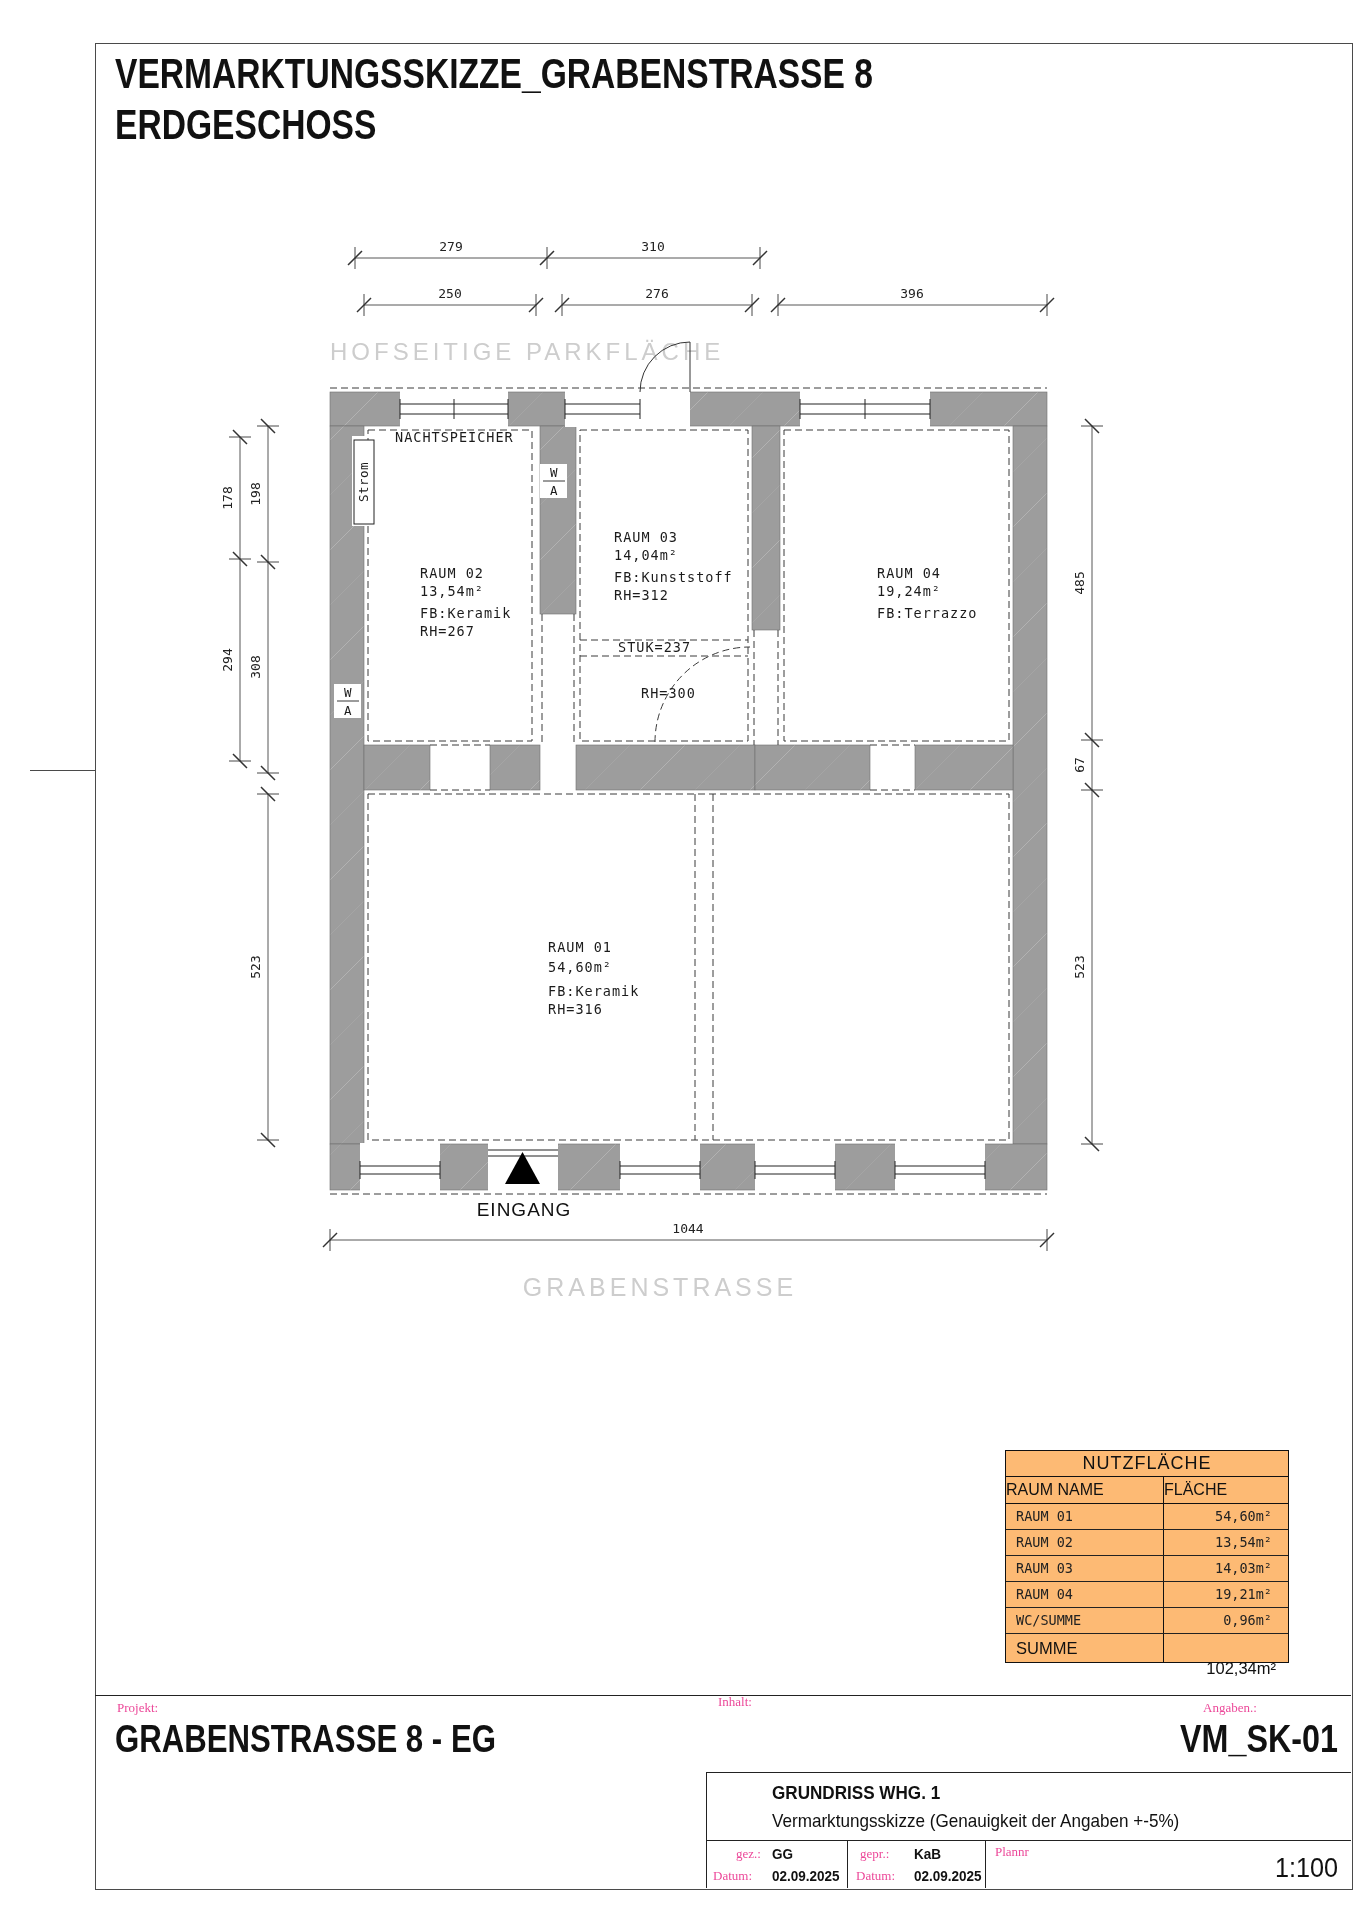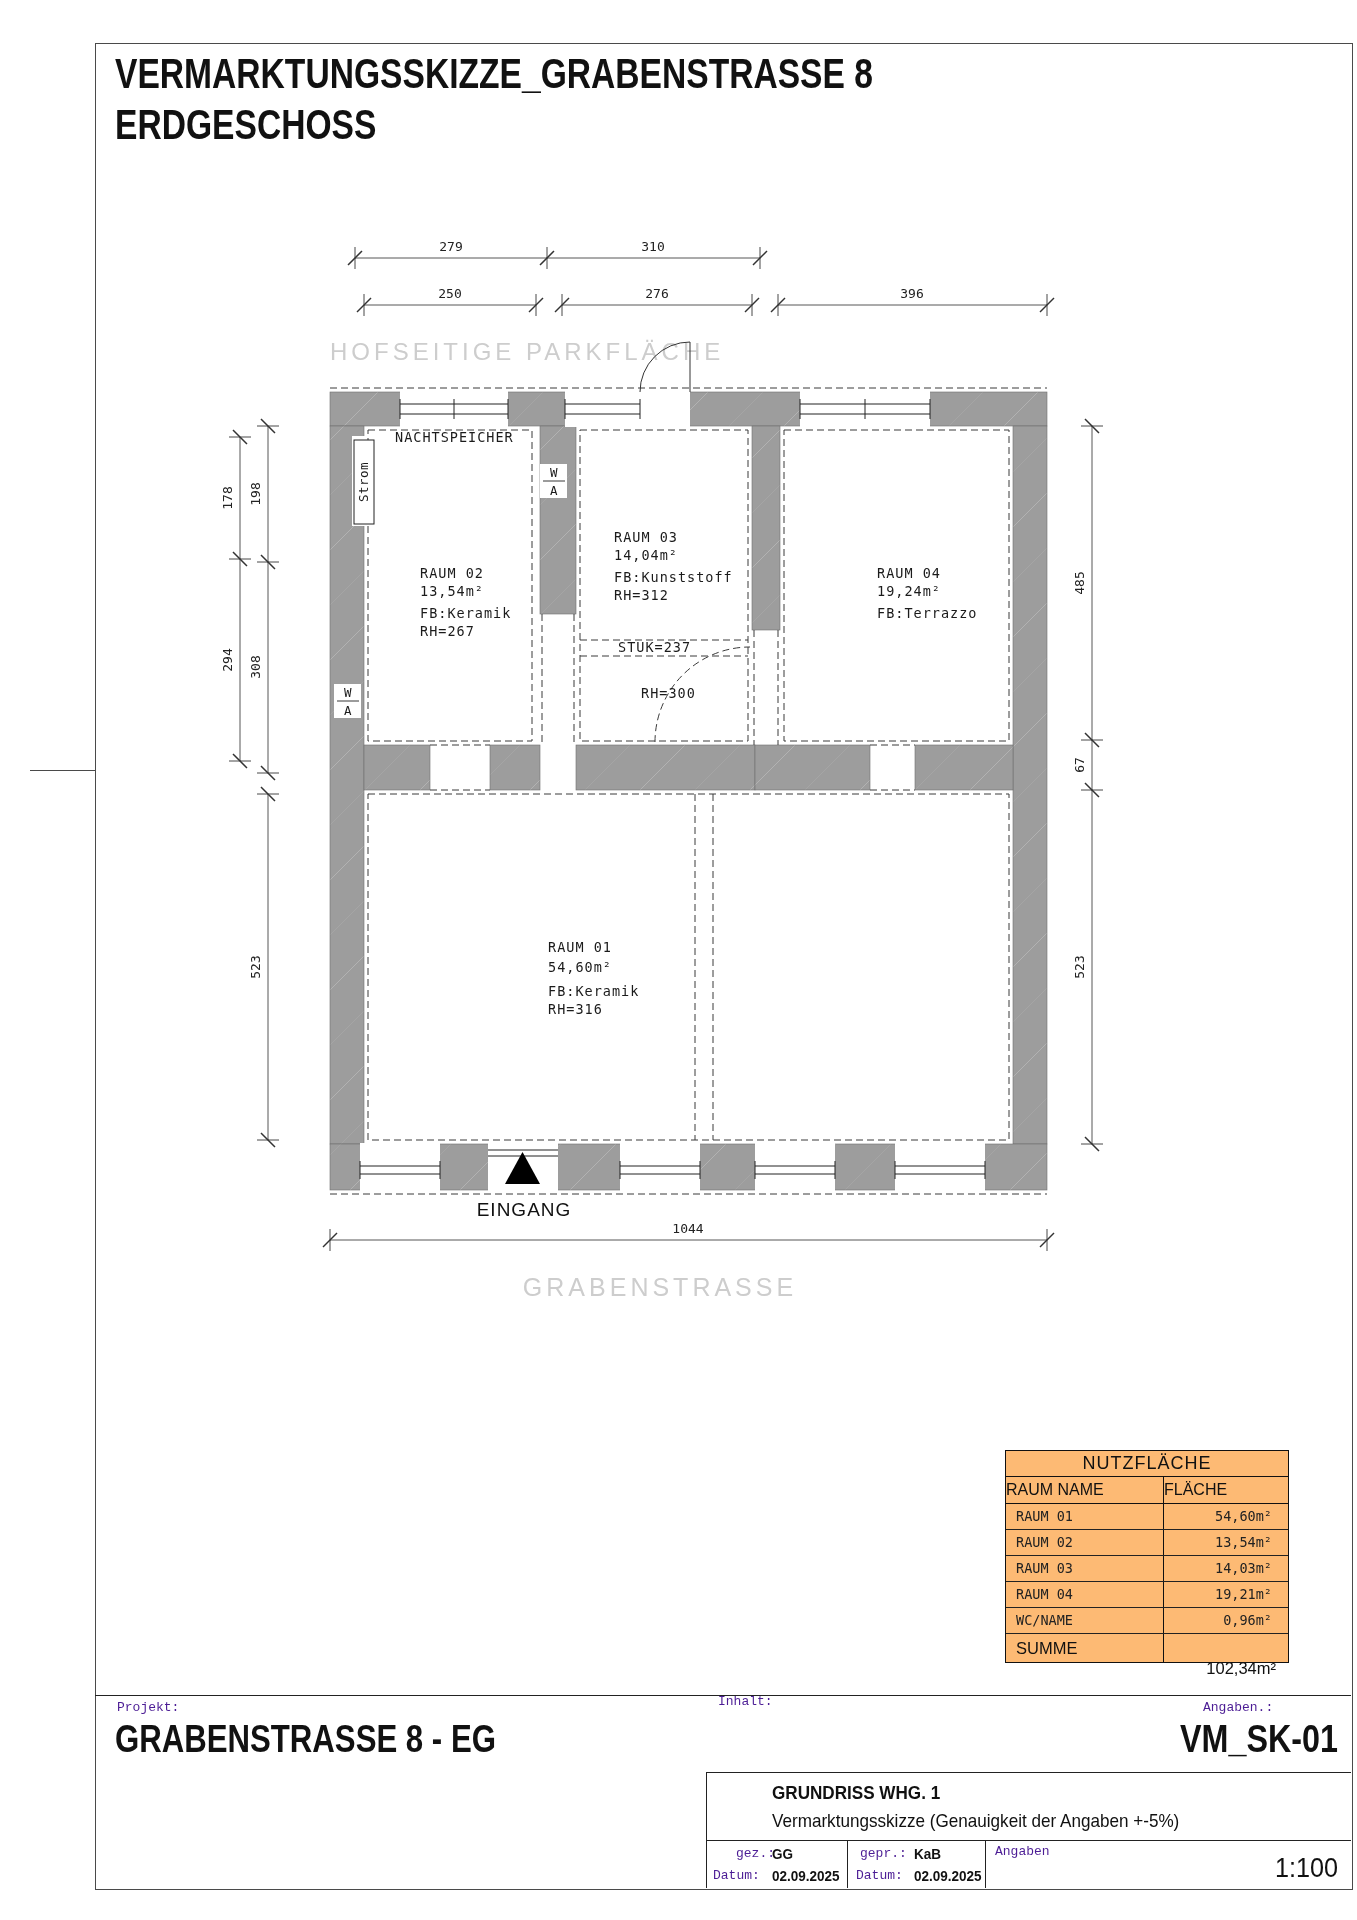--- a/index.html
+++ b/index.html
@@ -20,21 +20,21 @@
   #nutz .rw{display:flex;height:25px;line-height:25px;border-bottom:1px solid #222;
        font-family:"DejaVu Sans Mono",monospace;font-size:13.5px;color:#222;}
   #nutz .rw .c1{padding-left:10px;box-sizing:border-box;text-align:left;}
   #nutz .rw .c2{text-align:right;padding-right:16px;}
   #nutz .sm{display:flex;height:28px;line-height:28px;font-size:16.5px;border-bottom:none;align-items:center;}
   #nutz .sm .c1{padding-left:10px;box-sizing:border-box;}
   #nutz .sm .c2{text-align:right;padding-right:12px;font-weight:normal;margin-top:40px;}
   
   .hline{position:absolute;height:0;border-top:1.4px solid #222;}
   .vline{position:absolute;width:0;border-left:1.4px solid #222;}
-  .cadlbl{position:absolute;font-family:Liberation Mono, monospace;font-size:13px;color:#4c1d95;}
+  .cadlbl{position:absolute;font-family:Liberation Serif, serif;font-size:13px;color:#ec4899;}
   .bigtxt{position:absolute;font-weight:bold;transform:scaleX(.82);transform-origin:left top;white-space:nowrap;}
   .val{position:absolute;font-size:15px;font-weight:600;transform:scaleX(.9);transform-origin:left top;white-space:nowrap;}
   
   text{fill:#1b1b1b;}
   .t{font-family:"DejaVu Sans Mono",monospace;font-size:13.5px;letter-spacing:1px;}
   .ts{font-family:"DejaVu Sans Mono",monospace;font-size:12.5px;letter-spacing:.5px;}
   .dim{font-family:"DejaVu Sans Mono",monospace;font-size:13px;fill:#222;letter-spacing:0;}
   .street{font-family:"Liberation Sans",sans-serif;font-size:24px;fill:#cdcdcd;letter-spacing:4px;}
   .ein{font-family:"Liberation Sans",sans-serif;font-size:19px;fill:#111;letter-spacing:1px;}
 </style>
@@ -285,21 +285,21 @@
   </div>
   <div class="rw">
     <div class="c1">RAUM 03</div>
     <div class="c2">14,03m²</div>
   </div>
   <div class="rw">
     <div class="c1">RAUM 04</div>
     <div class="c2">19,21m²</div>
   </div>
   <div class="rw">
-    <div class="c1">WC/NAME</div>
+    <div class="c1">WC/SUMME</div>
     <div class="c2">0,96m²</div>
   </div>
   <div class="sm">
     <div class="c1">SUMME</div>
     <div class="c2">102,34m²</div>
   </div>
 </div>
 
 <div>
   <div class="hline" style="left:95px;top:1695px;width:1256px;"></div>
@@ -321,15 +321,15 @@
   <div class="cadlbl" style="left:736px;top:1846px;">gez.:</div>
   <div class="val" style="left:772px;top:1845px;">GG</div>
   <div class="cadlbl" style="left:713px;top:1868px;">Datum:</div>
   <div class="val" style="left:772px;top:1867px;">02.09.2025</div>
 
   <div class="cadlbl" style="left:860px;top:1846px;">gepr.:</div>
   <div class="val" style="left:914px;top:1845px;">KaB</div>
   <div class="cadlbl" style="left:856px;top:1868px;">Datum:</div>
   <div class="val" style="left:914px;top:1867px;">02.09.2025</div>
 
-  <div class="cadlbl" style="left:995px;top:1844px;">Angaben</div>
+  <div class="cadlbl" style="left:995px;top:1844px;">Plannr</div>
   <div class="val" style="left:1140px;top:1852px;width:198px;text-align:right;font-size:28px;font-weight:normal;transform-origin:right top;">1:100</div>
 </div>
 
 </body></html>

